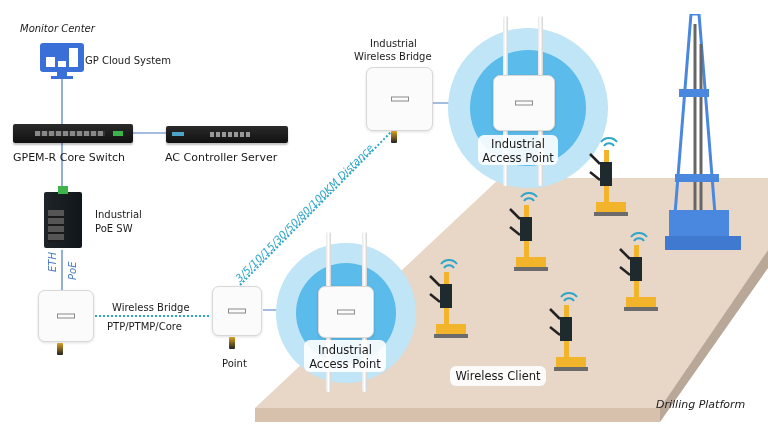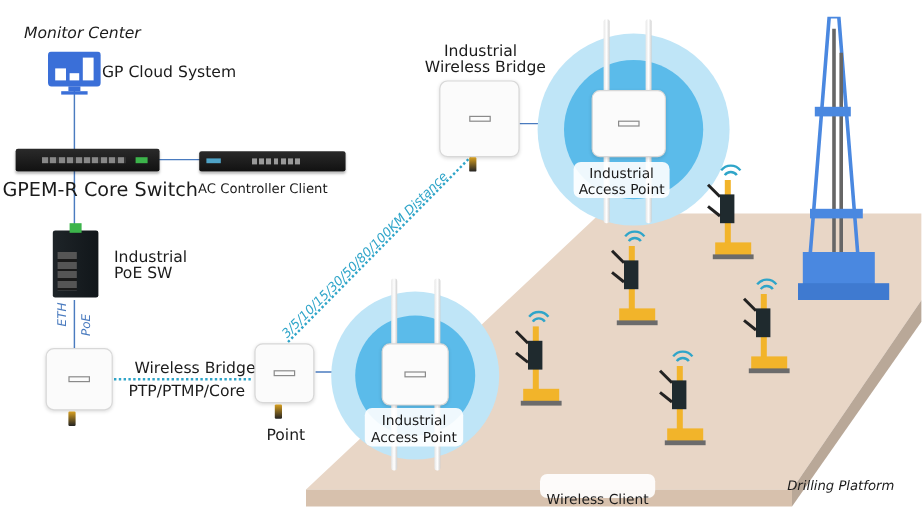--- a/index.html
+++ b/index.html
@@ -1,18 +1,18 @@
 <!DOCTYPE html>
 <html><head>
 <meta charset="utf-8">
 <style>
 *{margin:0;padding:0;box-sizing:border-box}
 body{width:768px;height:432px;background:#ffffff;position:relative;overflow:hidden;font-family:"DejaVu Sans","Liberation Sans",sans-serif;color:#1a1a1a}
 .abs{position:absolute}
-.lbl{position:absolute;font-size:13px;line-height:14px;color:#1b1b1b;white-space:nowrap}
+.lbl{position:absolute;font-size:10px;line-height:14px;color:#1b1b1b;white-space:nowrap}
 .ital{font-style:italic}
 .device-box{position:absolute;background:#fbfbfb;border:1px solid #d8d8d8;border-radius:7px;box-shadow:0 1px 3px rgba(0,0,0,.12)}
 .device-box .logo{position:absolute;left:50%;top:50%;width:18px;height:5px;transform:translate(-50%,-50%);border:1px solid #8a8a8a}
 .connector{position:absolute;width:6px;height:12px;background:linear-gradient(#d8a020,#222);border-radius:1px}
 .rack{position:absolute;background:linear-gradient(#2a2a2a,#111);border-radius:2px;box-shadow:0 2px 2px rgba(0,0,0,.25)}
 .pill{position:absolute;background:rgba(255,255,255,.9);border-radius:6px;text-align:center;font-size:11.5px;line-height:14px;color:#1b1b1b}
 .antenna{position:absolute;width:5px;background:linear-gradient(90deg,#e6e6e6,#fff,#cfcfcf);border-radius:2px}
 </style>
 </head>
 <body>
@@ -42,27 +42,27 @@
   <rect x="29" y="5" width="9" height="19" fill="#fff"></rect>
   <rect x="17" y="29" width="10" height="4" fill="#3a6fd8"></rect>
   <rect x="11" y="33" width="22" height="3" fill="#3a6fd8"></rect>
 </svg>
 <div class="lbl" style="left:85px;top:54px">GP Cloud System</div>
 
 <div class="rack" style="left:13px;top:124px;width:120px;height:19px">
   <div class="abs" style="left:22px;top:7px;width:70px;height:5px;background:repeating-linear-gradient(90deg,#888 0 5px,#333 5px 7px)"></div>
   <div class="abs" style="left:100px;top:7px;width:10px;height:5px;background:#3cb44b"></div>
 </div>
-<div class="lbl" style="left:2px;top:151px;font-size:16px">GPEM-R Core Switch</div>
+<div class="lbl" style="left:13px;top:151px;font-size:11px">GPEM-R Core Switch</div>
 
 <div class="rack" style="left:166px;top:126px;width:122px;height:17px">
   <div class="abs" style="left:6px;top:6px;width:12px;height:4px;background:#4fa3c7"></div>
   <div class="abs" style="left:44px;top:6px;width:40px;height:5px;background:repeating-linear-gradient(90deg,#999 0 4px,#222 4px 6px)"></div>
 </div>
-<div class="lbl" style="left:165px;top:151px;font-size:11px">AC Controller Client</div>
+<div class="lbl" style="left:165px;top:151px;font-size:11px">AC Controller Server</div>
 
 <div class="abs" style="left:44px;top:192px;width:38px;height:56px;background:linear-gradient(90deg,#1e2428,#11161a);border-radius:2px">
   <div class="abs" style="left:14px;top:-6px;width:10px;height:8px;background:#3cb44b"></div>
   <div class="abs" style="left:4px;top:18px;width:16px;height:32px;background:repeating-linear-gradient(#555 0 6px,#1a1a1a 6px 8px)"></div>
 </div>
 <div class="lbl" style="left:95px;top:208px">Industrial</div>
 <div class="lbl" style="left:95px;top:222px">PoE SW</div>
 
 <div class="lbl ital" style="left:46px;top:272px;transform:rotate(-90deg);transform-origin:left top;font-size:10px;color:#4a7bbf">ETH</div>
 <div class="lbl ital" style="left:66px;top:280px;transform:rotate(-90deg);transform-origin:left top;font-size:10px;color:#4a7bbf">PoE</div>
@@ -137,14 +137,14 @@
 <svg class="abs" style="left:665px;top:14px" width="90" height="240">
   <polygon points="26,0 34,0 50,200 10,200" fill="none" stroke="#4a88e0" stroke-width="3"></polygon>
   <line x1="30" y1="10" x2="30" y2="200" stroke="#666" stroke-width="3"></line>
   <line x1="36" y1="30" x2="36" y2="200" stroke="#666" stroke-width="3"></line>
   <rect x="14" y="75" width="30" height="8" fill="#4a88e0"></rect>
   <rect x="10" y="160" width="44" height="8" fill="#4a88e0"></rect>
   <rect x="4" y="196" width="60" height="32" fill="#4a88e0"></rect>
   <rect x="0" y="222" width="76" height="14" fill="#3f7ad0"></rect>
 </svg>
 
-<div class="pill" style="left:450px;top:395px;width:96px;height:20px;padding-top:14px">Wireless Client</div>
+<div class="pill" style="left:450px;top:366px;width:96px;height:20px;padding-top:3px">Wireless Client</div>
 <div class="lbl ital" style="left:656px;top:398px;font-size:11px">Drilling Platform</div>
 
 </body></html>

